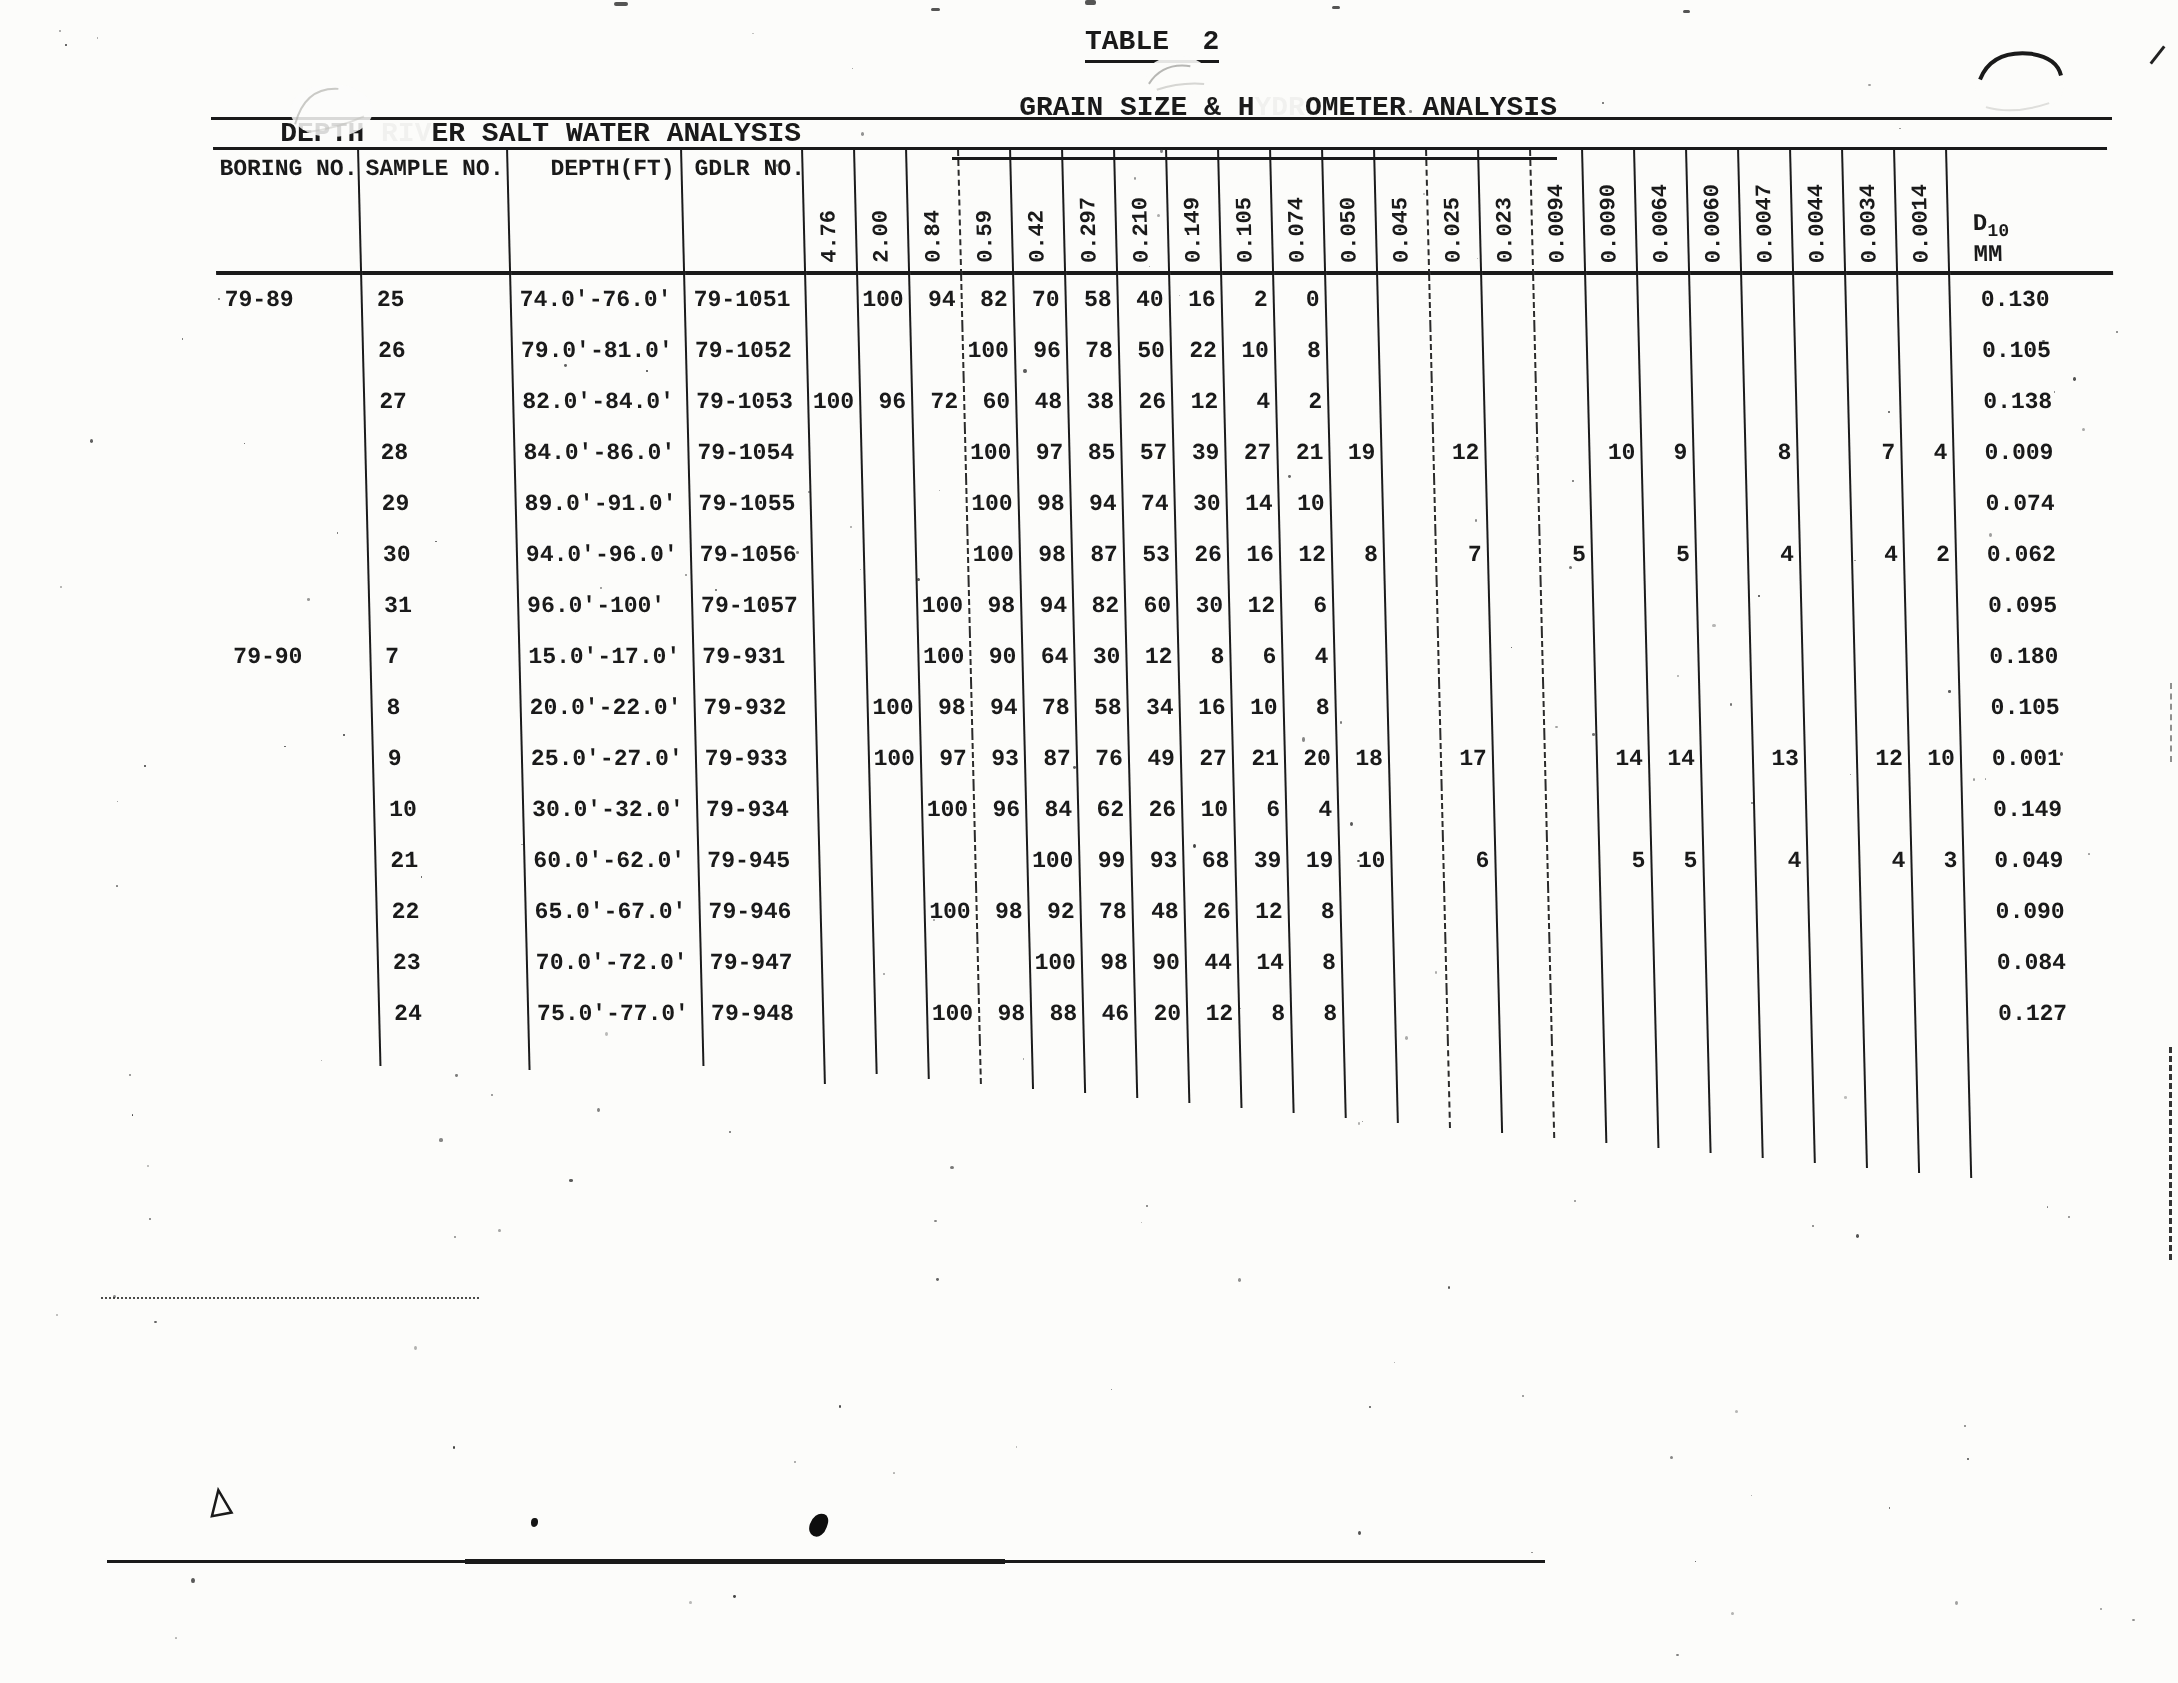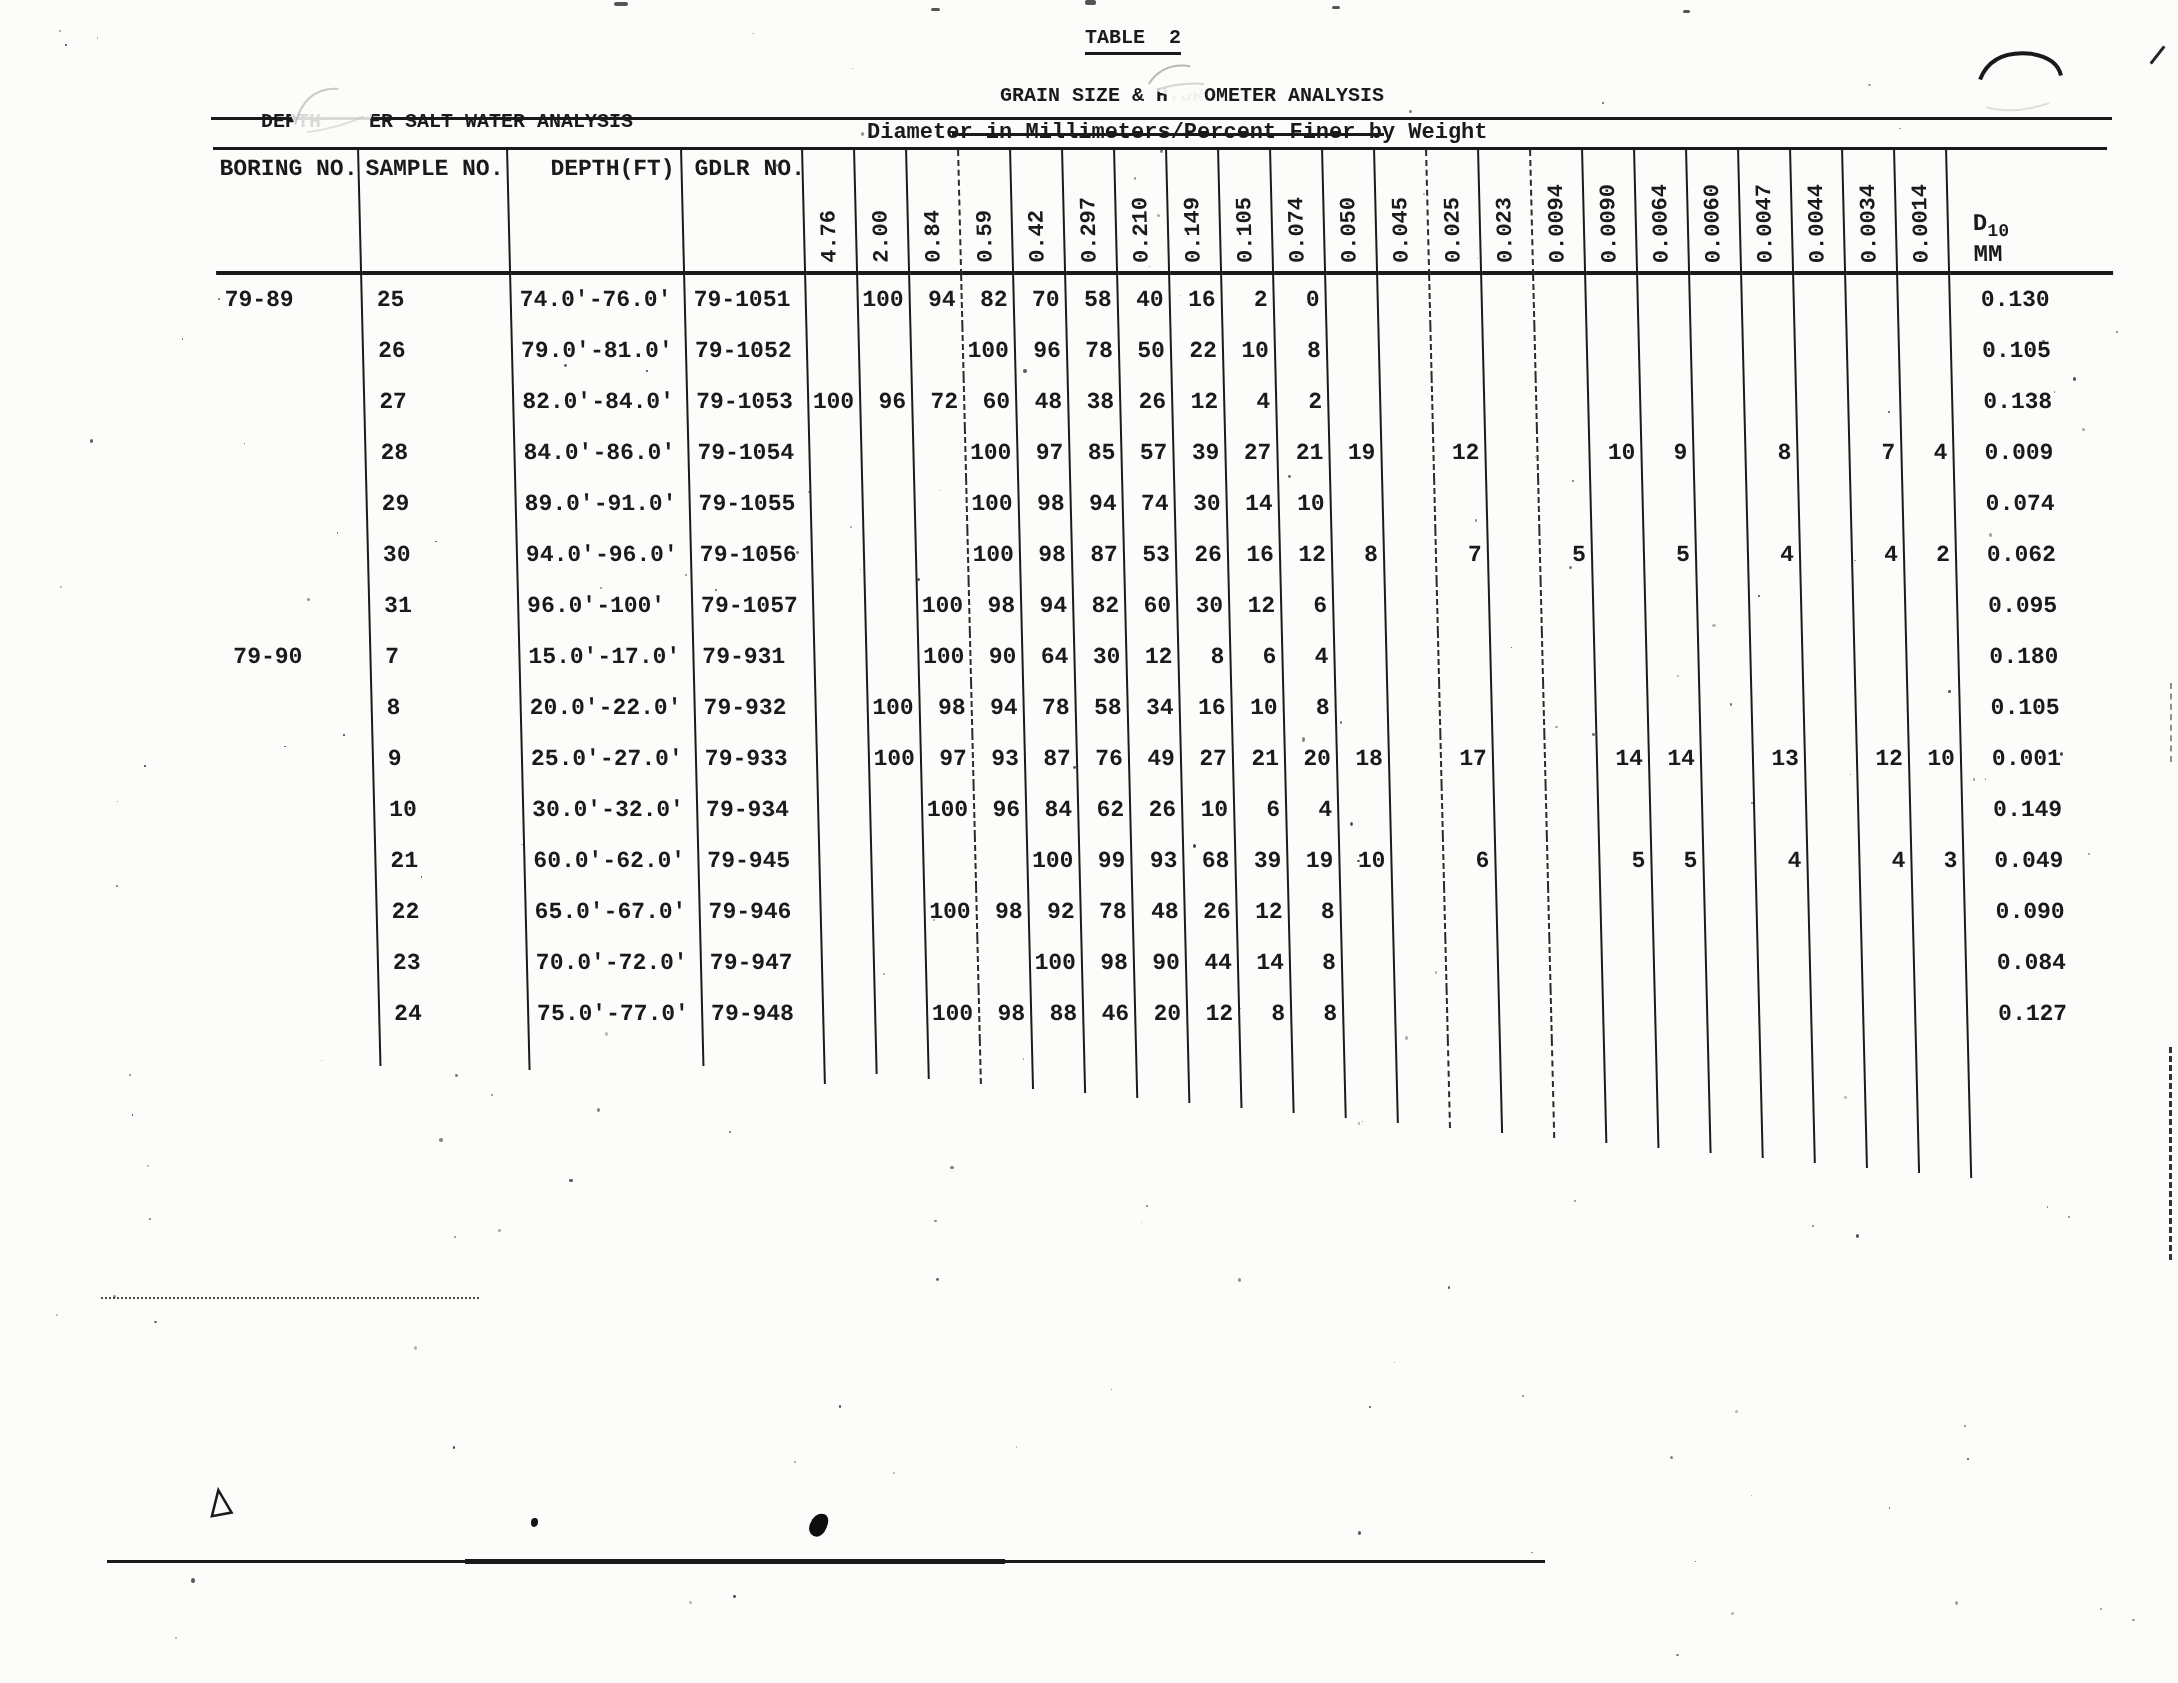--- a/index.html
+++ b/index.html
@@ -5,21 +5,21 @@
   :root { --ink:#1a1a1a; --paper:#fcfcfa; }
   html,body { margin:0; padding:0; background:#e8e8e6; }
   .page {
     position:relative; width:2178px; height:1683px; overflow:hidden;
     background:var(--paper); color:var(--ink);
     font-family:"Liberation Mono","DejaVu Sans Mono",monospace;
     font-weight:bold;
   }
   .abs { position:absolute; }
   .hline { position:absolute; background:var(--ink); }
-  .t24 { font-size:20px; letter-spacing:0; white-space:pre;font-family:Liberation Mono, monospace; }
+  .t24 { font-size:28px; letter-spacing:0; white-space:pre;font-family:Liberation Mono, monospace; }
   .t22 { font-size:22px; white-space:pre; }
   .underl { border-bottom:3px solid var(--ink); padding-bottom:3px; }
   .smudged { color:rgba(30,30,30,0.05); }
 
   
   .grid {
     position:absolute; left:213px; top:147px; width:1894px;
     display:grid;
     grid-template-columns:146px 149px 174px 121px repeat(22,52px) 163px;
     grid-template-rows:125px repeat(15,51px) 149px;
@@ -55,21 +55,20 @@
     <span>GRAIN SIZE &amp; H</span><span class="smudged">YDR</span><span>OMETER ANALYSIS</span>
   </div>
 
   <div class="abs t24" style="left:213px; top:87px;">
     <span>DEPTH</span><span class="smudged"> RIV</span><span>ER SALT WATER ANALYSIS</span>
   </div>
 
 
   <div class="hline" style="left:211px; top:117px; width:1901px; height:3px;"></div>
 
-  <div class="abs t22" style="left:867px; top:120px;">Diameter in Millimeters/Percent Finer by Weight</div>
 
   <div class="grid">
       <div class="cell hdrcell vline"><span style="padding-left:6px; display:inline-block;">BORING NO.</span></div>
       <div class="cell hdrcell vline"><span style="padding-left:6px; display:inline-block;">SAMPLE NO.</span></div>
       <div class="cell hdrcell vline"><span style="padding-left:42px; display:inline-block;">DEPTH(FT)</span></div>
       <div class="cell hdrcell vline"><span style="padding-left:12px; display:inline-block;">GDLR NO.</span></div>
       <div class="cell hdrcell rotwrap vline"><span class="rot">4.76</span></div>
       <div class="cell hdrcell rotwrap vline"><span class="rot">2.00</span></div>
       <div class="cell hdrcell rotwrap vdash"><span class="rot">0.84</span></div>
       <div class="cell hdrcell rotwrap vline"><span class="rot">0.59</span></div>

